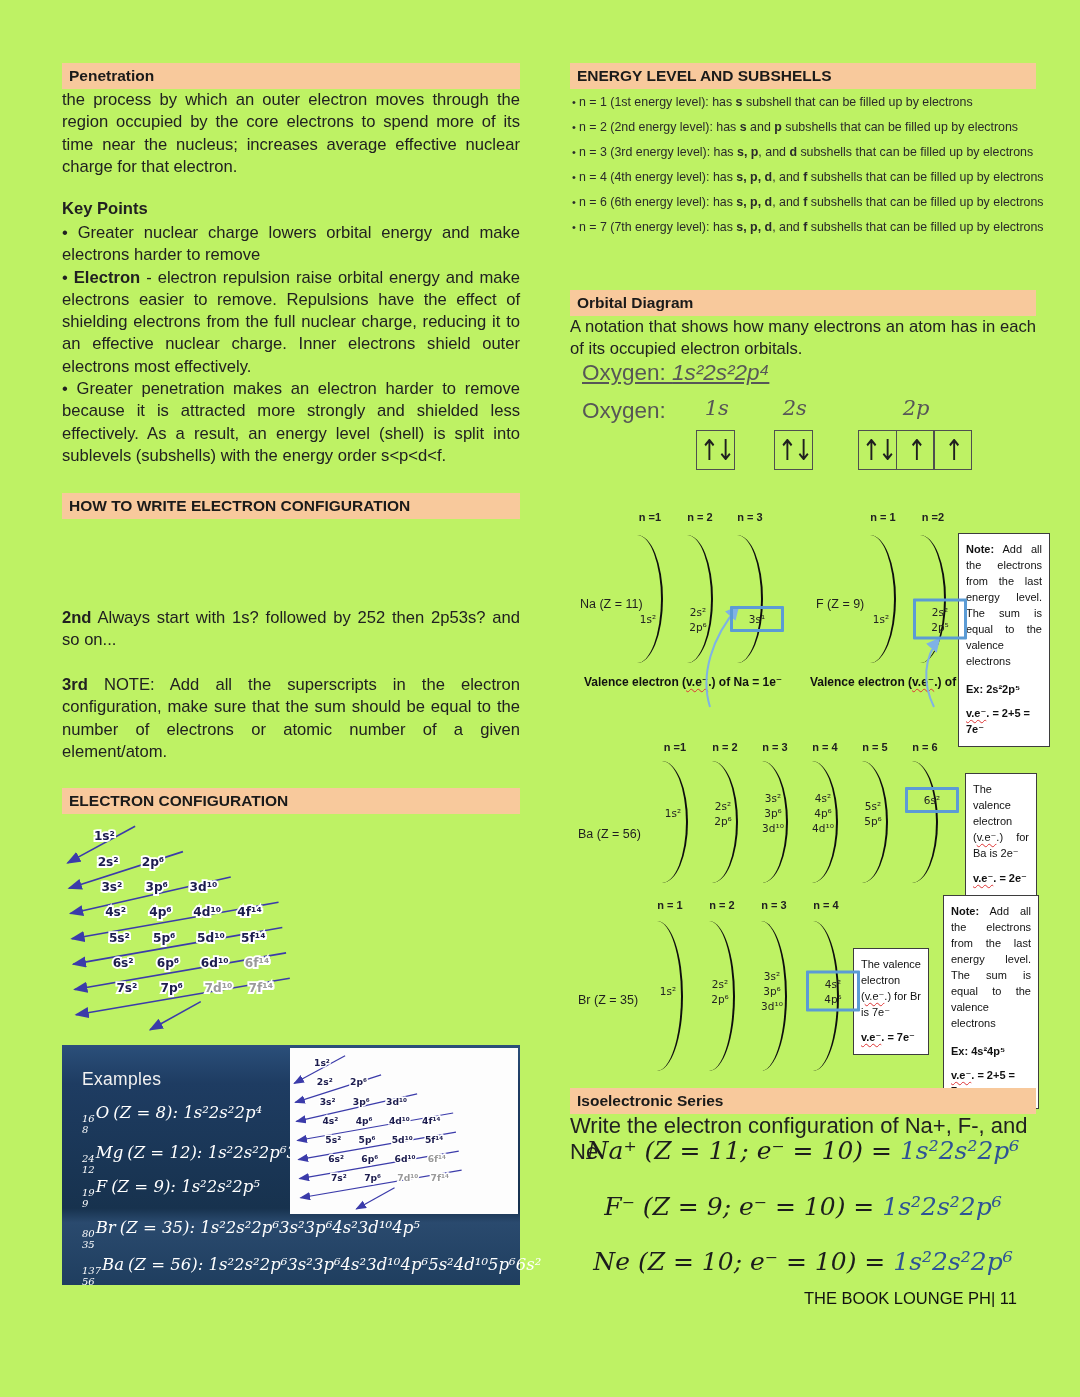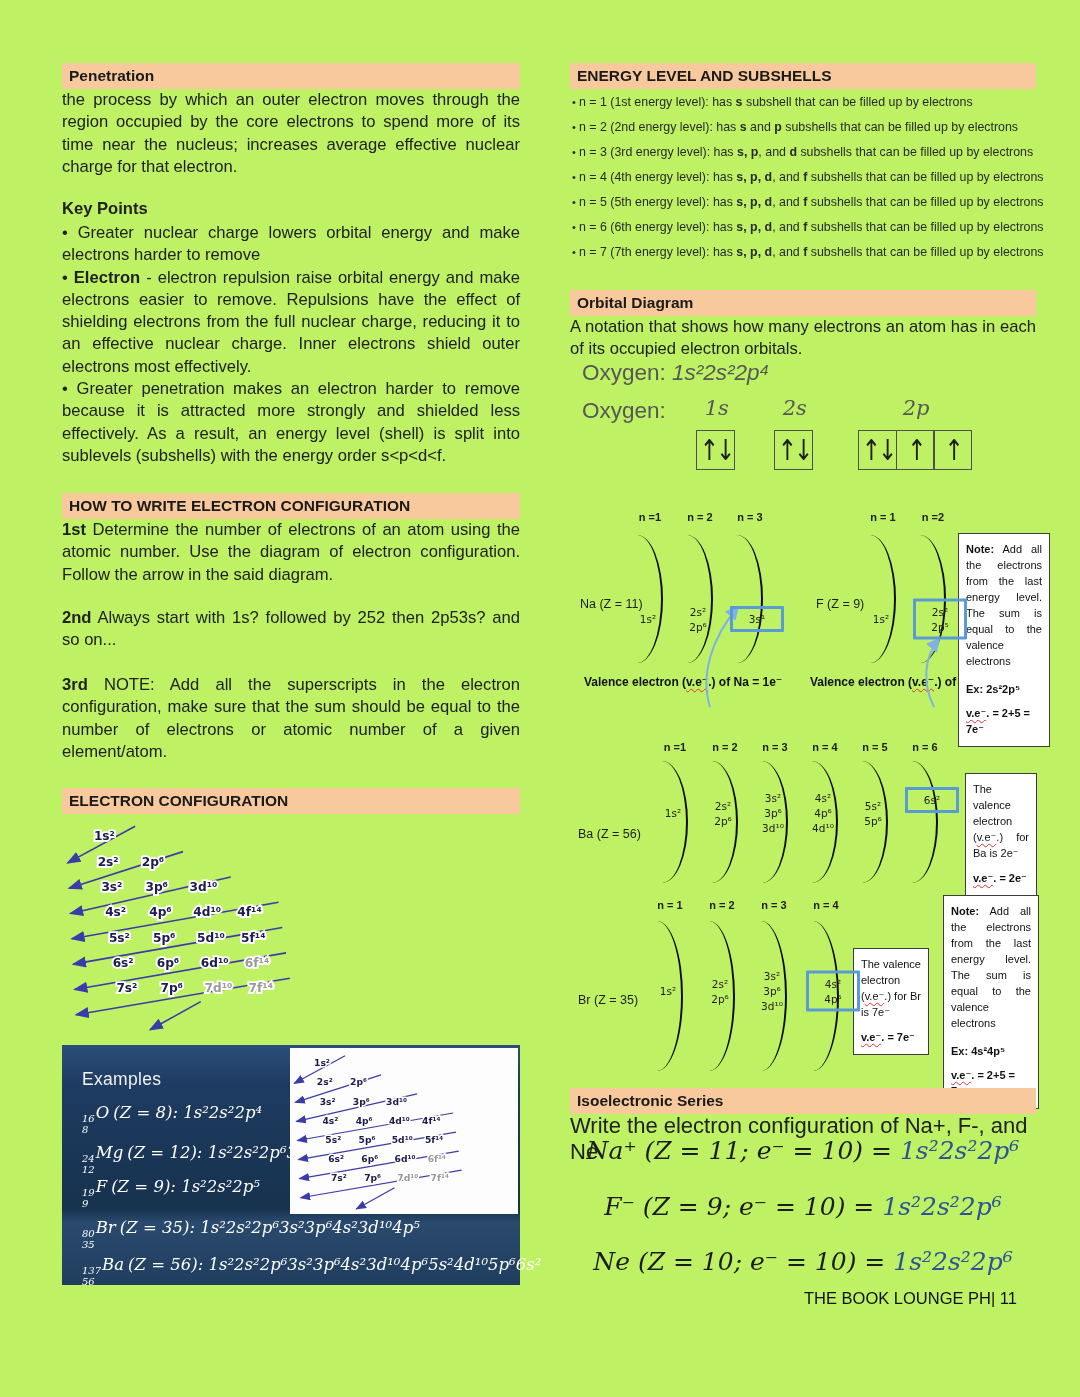--- a/index.html
+++ b/index.html
@@ -19,21 +19,21 @@
   .sb{font-weight:bold;}
   .sw{text-decoration-line:underline;text-decoration-style:wavy;text-decoration-color:#d33;
       text-decoration-thickness:1px;text-underline-offset:2px;}
   .step{position:absolute;left:0;width:100%;font-size:16.6px;line-height:22.3px;text-align:justify;}
   
   .bullets{position:absolute;left:2px;width:464px;}
   .bullets .blt{font-size:12.4px;line-height:25px;white-space:nowrap;color:#2a2a2a;}
   .bullets .blt::before{content:"•  ";font-size:11px;}
   
   .orbital{position:absolute;left:0;width:466px;height:130px;}
-  .oconfig{position:absolute;left:12px;top:0;font-size:22.5px;color:#575757;}
+  .oconfig{position:absolute;left:12px;top:0;font-size:22.5px;color:#575757;text-decoration:underline;}
   .oconfig .oc-it{font-style:italic;}
   .orow-label{position:absolute;left:12px;top:38px;font-size:22.5px;color:#575757;}
   .og{position:absolute;top:36px;}
   .olab{text-align:center;font-family:"DejaVu Serif",serif;font-style:italic;
         font-size:21px;color:#575757;height:30px;}
   .ocells{display:flex;margin-top:4px;}
   .ocell{width:37px;height:38px;border:1.6px solid #4f4f4f;margin-left:-1.6px;
          display:flex;align-items:center;justify-content:center;
          font-family:"DejaVu Sans",sans-serif;font-size:23px;letter-spacing:-3px;
          color:#1f1f1f;transform-origin:center;}
@@ -87,21 +87,20 @@
     <div class="para" style="top:89px">the process by which an outer electron moves through the region occupied by the core electrons to spend more of its time near the nucleus; increases average effective nuclear charge for that electron.</div>
 
     <div class="bold-h" style="top:199px">Key Points</div>
     <div class="abs kp blt-set" style="top:222px">
       <div class="blt"><span>Greater nuclear charge lowers orbital energy and make electrons harder to remove</span></div>
       <div class="blt"><span class="sb">Electron</span><span> - electron repulsion raise orbital energy and make electrons easier to remove. Repulsions have the effect of shielding electrons from the full nuclear charge, reducing it to an effective nuclear charge. Inner electrons shield outer electrons most effectively.</span></div>
       <div class="blt"><span>Greater penetration makes an electron harder to remove because it is attracted more strongly and shielded less effectively. As a result, an energy level (shell) is split into sublevels (subshells) with the energy order s&lt;p&lt;d&lt;f.</span></div>
     </div>
 
     <div class="hl" style="top:493px">HOW TO WRITE ELECTRON CONFIGURATION</div>
-    <div class="step" style="top:519px"><span class="sb">1st</span><span> Determine the number of electrons of an atom using the atomic number. Use the diagram of electron configuration. Follow the arrow in the said diagram.</span></div>
     <div class="step" style="top:607px"><span class="sb">2nd</span><span> Always start with 1s? followed by 252 then 2p53s? and so on...</span></div>
     <div class="step" style="top:674px"><span class="sb">3rd</span><span> NOTE: Add all the superscripts in the electron configuration, make sure that the sum should be equal to the number of electrons or atomic number of a given element/atom.</span></div>
 
     <div class="hl" style="top:788px">ELECTRON CONFIGURATION</div>
     <svg class="aufbau-main" style="top:816px" width="300" viewBox="0 0 320 240">
         <defs>
           <marker id="ah0" markerWidth="9" markerHeight="8" refX="8" refY="3.5" orient="auto">
             <path d="M0,0 L9,3.5 L0,7 z" fill="#3b3baa"></path>
           </marker>
         </defs>
@@ -214,21 +213,20 @@
   </div>
 
   <div class="col right">
 
     <div class="hl" style="top:63px">ENERGY LEVEL AND SUBSHELLS</div>
     <div class="bullets" style="top:90px">
       <div class="blt"><span>n = 1 (1st energy level): has </span><span class="sb">s</span><span> subshell that can be filled up by electrons</span></div>
       <div class="blt"><span>n = 2 (2nd energy level): has </span><span class="sb">s</span><span> and </span><span class="sb">p</span><span> subshells that can be filled up by electrons</span></div>
       <div class="blt"><span>n = 3 (3rd energy level): has </span><span class="sb">s, p</span><span>, and </span><span class="sb">d</span><span> subshells that can be filled up by electrons</span></div>
       <div class="blt"><span>n = 4 (4th energy level): has </span><span class="sb">s, p, d</span><span>, and </span><span class="sb">f</span><span> subshells that can be filled up by electrons</span></div>
-      <div class="blt"><span>n = 5 (5th energy level): has </span><span class="sb">s, p, d</span><span>, and </span><span class="sb">f</span><span> subshells that can be filled up by electrons</span></div>
       <div class="blt"><span>n = 6 (6th energy level): has </span><span class="sb">s, p, d</span><span>, and </span><span class="sb">f</span><span> subshells that can be filled up by electrons</span></div>
       <div class="blt"><span>n = 7 (7th energy level): has </span><span class="sb">s, p, d</span><span>, and </span><span class="sb">f</span><span> subshells that can be filled up by electrons</span></div>
     </div>
 
     <div class="hl" style="top:290px">Orbital Diagram</div>
     <div class="para" style="top:316px">A notation that shows how many electrons an atom has in each of its occupied electron orbitals.</div>
 
     <div class="orbital" style="top:360px">
       <div class="oconfig">
         <span>Oxygen: </span><span class="oc-it">1s²2s²2p⁴</span>

